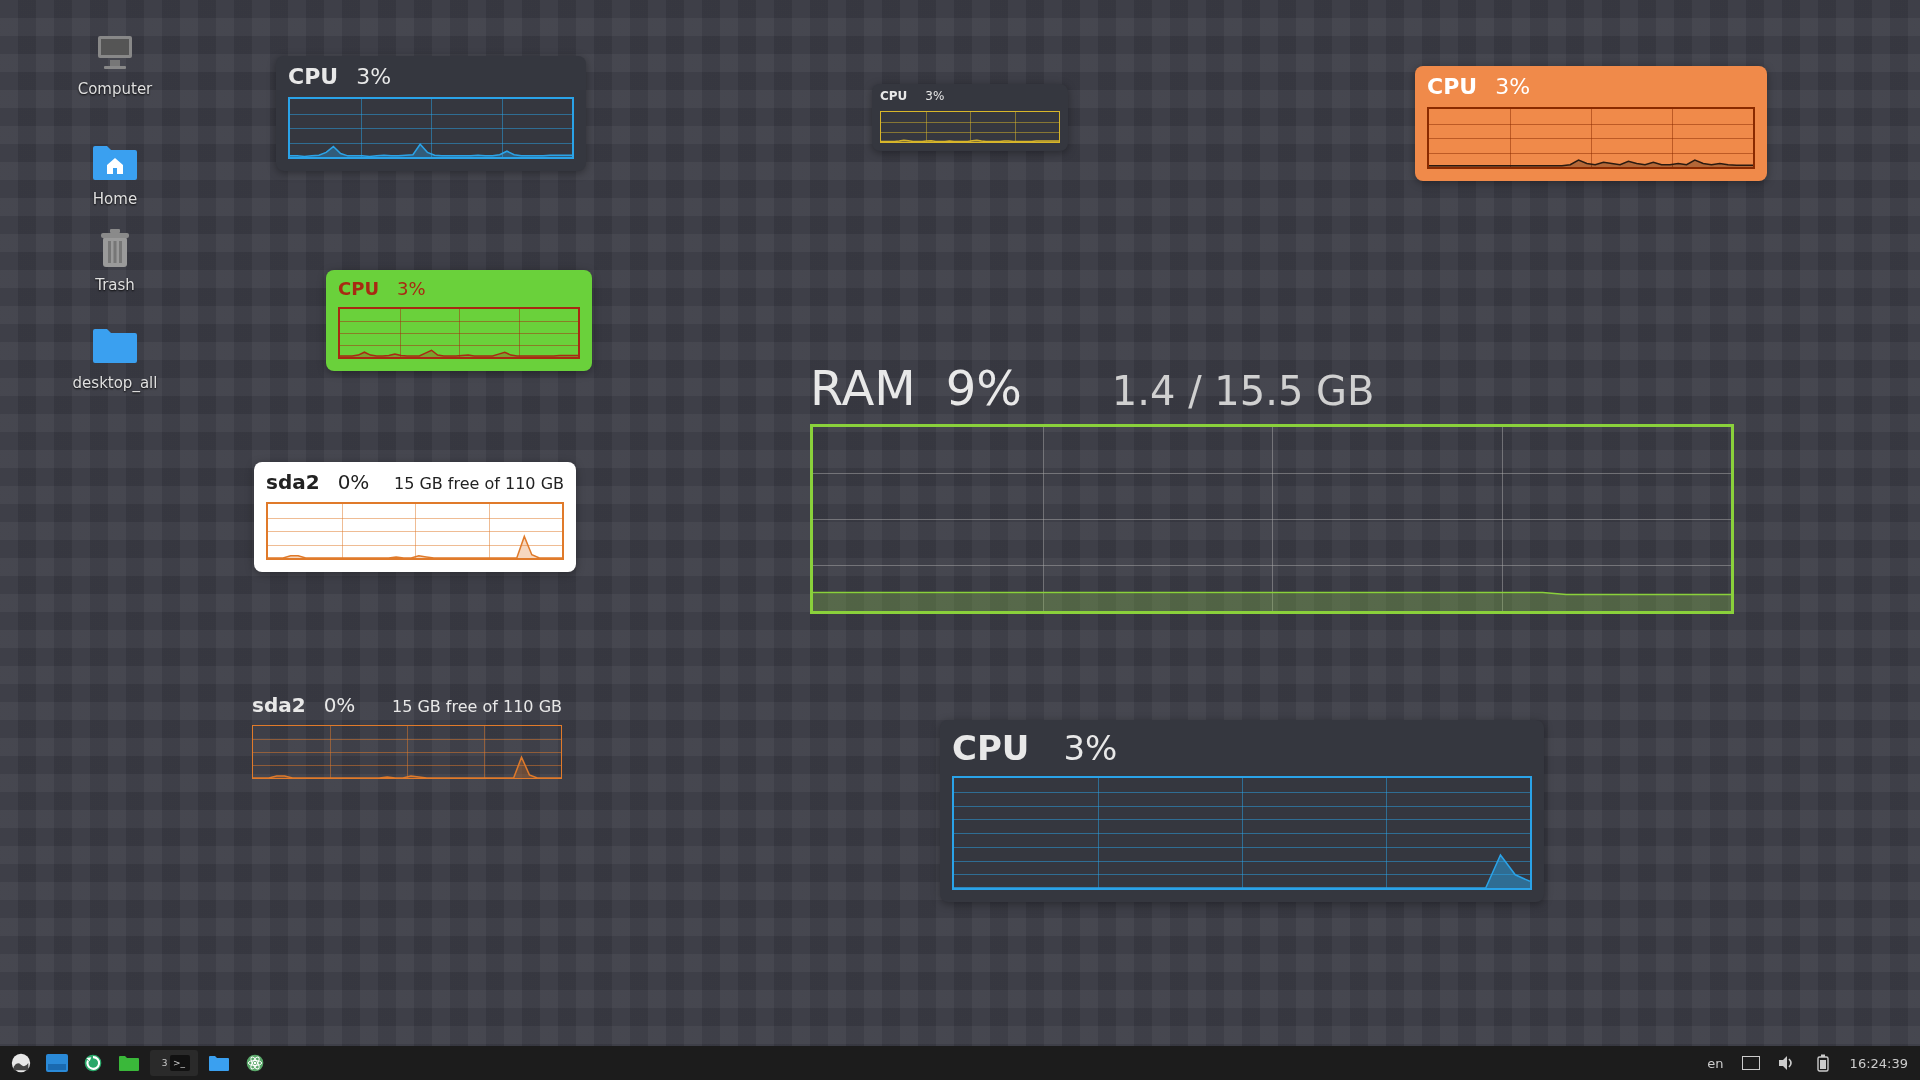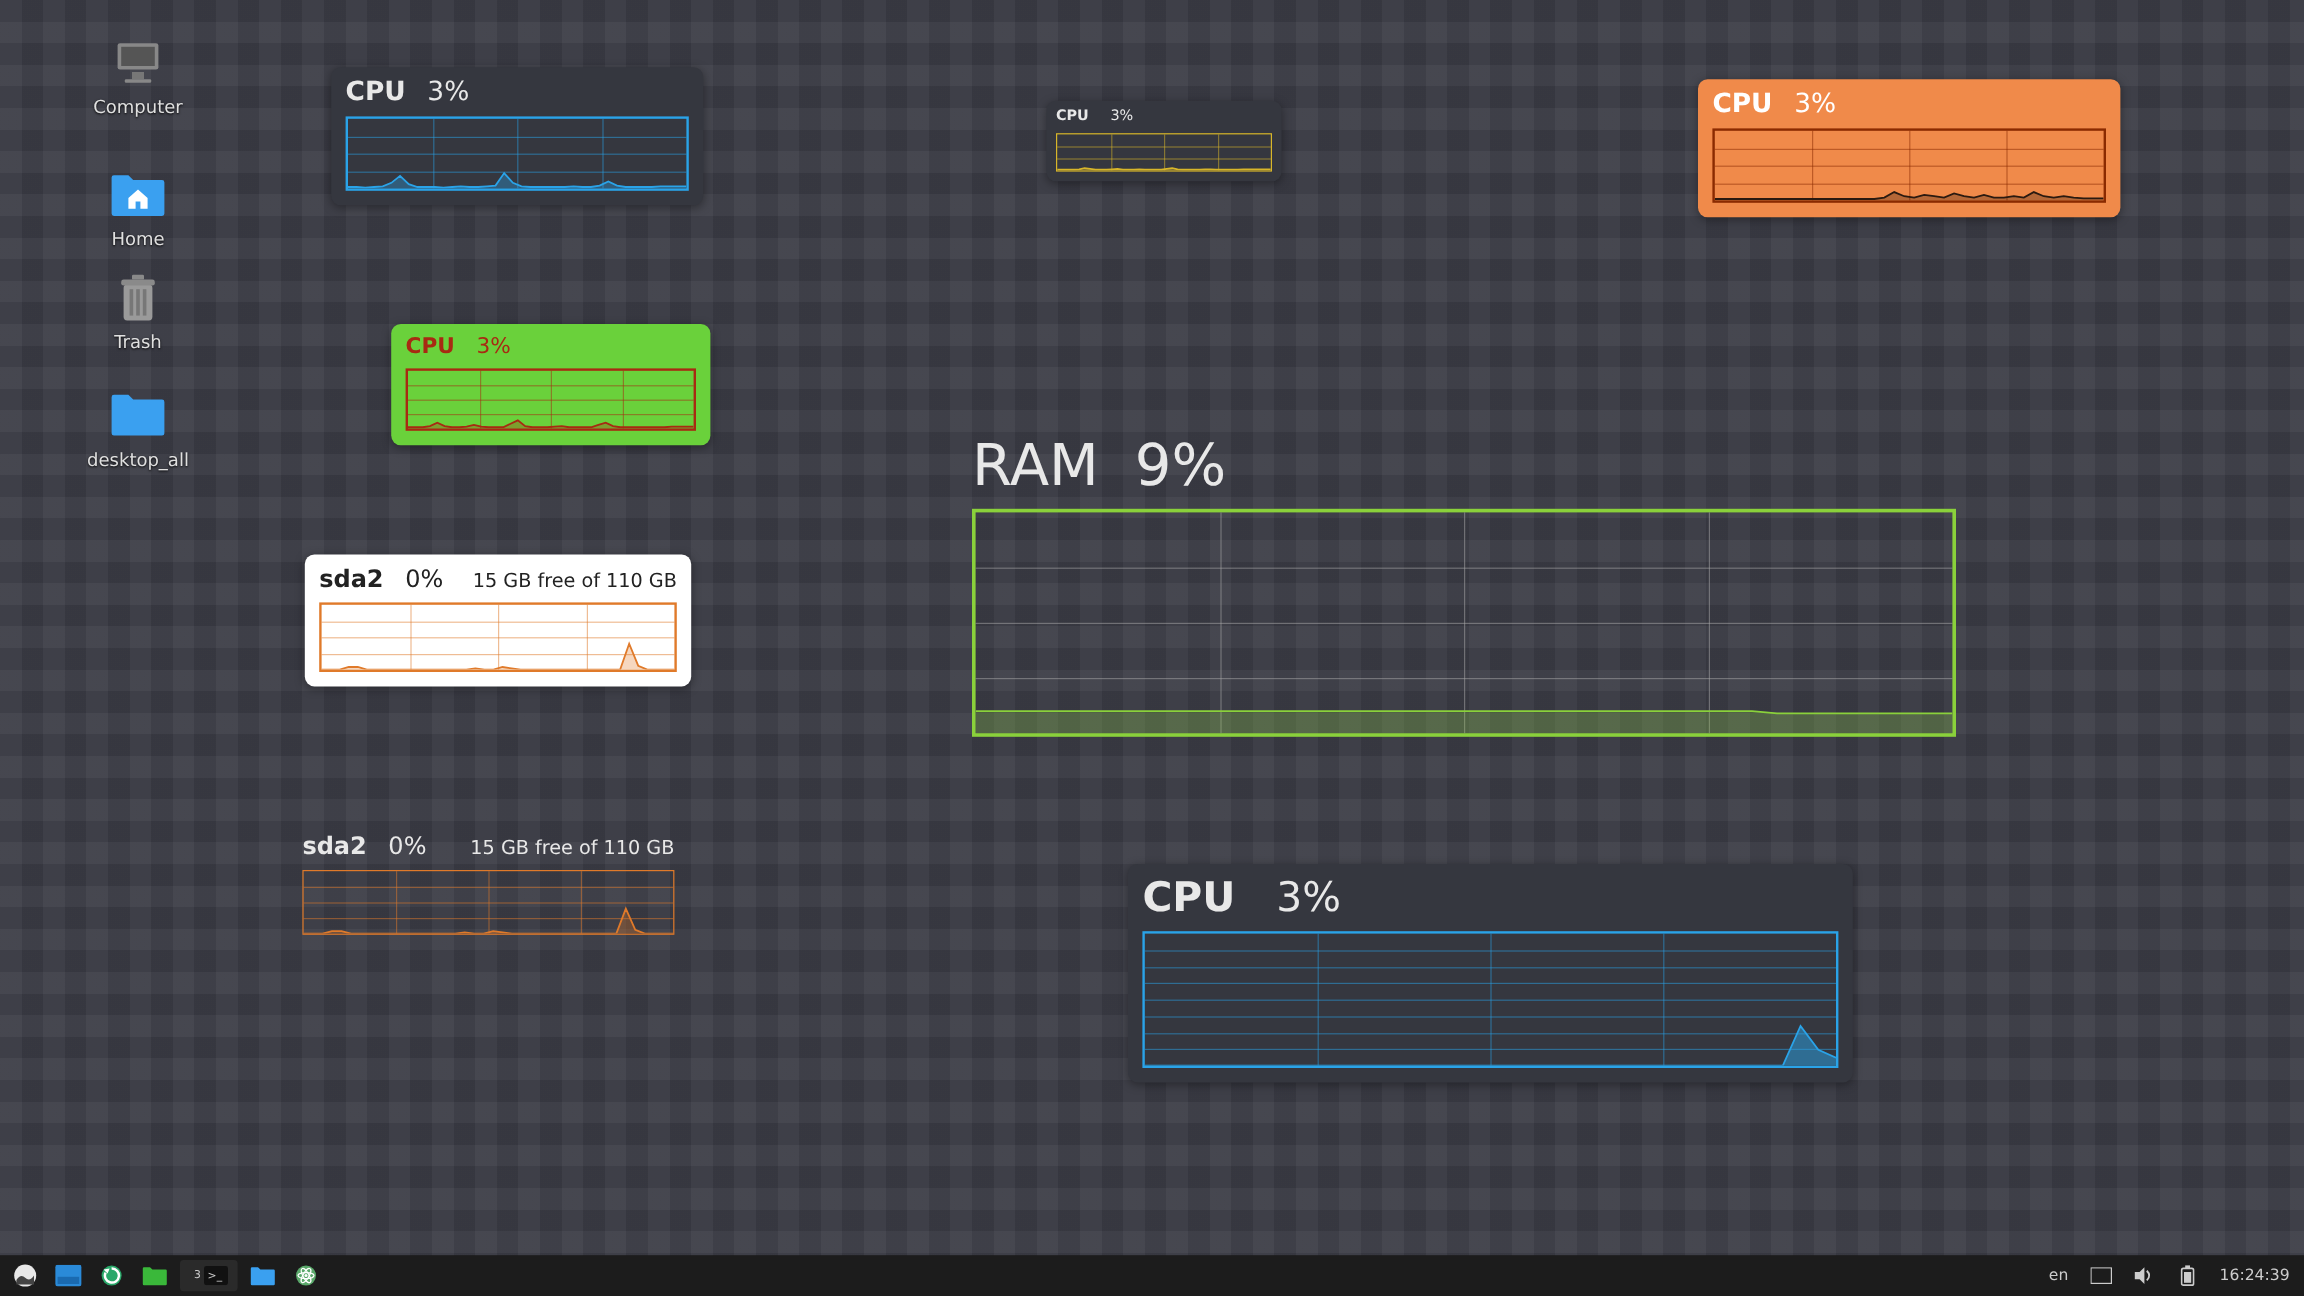--- a/index.html
+++ b/index.html
@@ -240,24 +240,25 @@
       <div class="gridv" style="left: 25%;"></div>
       <div class="gridv" style="left: 50%;"></div>
       <div class="gridv" style="left: 75%;"></div>
       <svg viewBox="0 0 100 100" preserveAspectRatio="none">
         <path d="M0.00 100.00 L2.56 100.00 L5.13 100.00 L7.69 96.00 L10.26 96.00 L12.82 100.00 L15.38 100.00 L17.95 100.00 L20.51 100.00 L23.08 100.00 L25.64 100.00 L28.21 100.00 L30.77 100.00 L33.33 100.00 L35.90 100.00 L38.46 100.00 L41.03 100.00 L43.59 98.00 L46.15 100.00 L48.72 100.00 L51.28 96.00 L53.85 98.00 L56.41 100.00 L58.97 100.00 L61.54 100.00 L64.10 100.00 L66.67 100.00 L69.23 100.00 L71.79 100.00 L74.36 100.00 L76.92 100.00 L79.49 100.00 L82.05 100.00 L84.62 100.00 L87.18 60.00 L89.74 94.00 L92.31 100.00 L94.87 100.00 L97.44 100.00 L100.00 100.00 L 100 100 L 0 100 Z" fill="rgba(224,122,42,0.3)" stroke="none"></path>
         <path d="M0.00 100.00 L2.56 100.00 L5.13 100.00 L7.69 96.00 L10.26 96.00 L12.82 100.00 L15.38 100.00 L17.95 100.00 L20.51 100.00 L23.08 100.00 L25.64 100.00 L28.21 100.00 L30.77 100.00 L33.33 100.00 L35.90 100.00 L38.46 100.00 L41.03 100.00 L43.59 98.00 L46.15 100.00 L48.72 100.00 L51.28 96.00 L53.85 98.00 L56.41 100.00 L58.97 100.00 L61.54 100.00 L64.10 100.00 L66.67 100.00 L69.23 100.00 L71.79 100.00 L74.36 100.00 L76.92 100.00 L79.49 100.00 L82.05 100.00 L84.62 100.00 L87.18 60.00 L89.74 94.00 L92.31 100.00 L94.87 100.00 L97.44 100.00 L100.00 100.00 " fill="none" stroke="#e07a2a" stroke-width="1.5" vector-effect="non-scaling-stroke"></path>
       </svg>
     </div>
 </div>
 
-<div class="widget wg-ram" style="left:810px; top:360px; width:820px; padding:0; box-shadow:none;">
+<div class="widget wg-ram" style="left:810px; top:360px; width:924px; padding:0; box-shadow:none;">
   <div class="hdr" style="gap:30px;">
     <span class="t1" style="font-size:48px;font-weight:400">RAM</span>
     <span class="t2" style="font-size:48px;font-weight:400">9%</span>
+    <span class="t3" style="font-size:40px;margin-left:60px;color:#d0d0d0">1.4 / 15.5 GB</span>
   </div>
   <div class="chart" style="height:190px; border-width:3px;">
       <div class="gridh" style="top: 25%;"></div>
       <div class="gridh" style="top: 50%;"></div>
       <div class="gridh" style="top: 75%;"></div>
       <div class="gridv" style="left: 25%;"></div>
       <div class="gridv" style="left: 50%;"></div>
       <div class="gridv" style="left: 75%;"></div>
       <svg viewBox="0 0 100 100" preserveAspectRatio="none">
         <path d="M0.00 90.00 L2.56 90.00 L5.13 90.00 L7.69 90.00 L10.26 90.00 L12.82 90.00 L15.38 90.00 L17.95 90.00 L20.51 90.00 L23.08 90.00 L25.64 90.00 L28.21 90.00 L30.77 90.00 L33.33 90.00 L35.90 90.00 L38.46 90.00 L41.03 90.00 L43.59 90.00 L46.15 90.00 L48.72 90.00 L51.28 90.00 L53.85 90.00 L56.41 90.00 L58.97 90.00 L61.54 90.00 L64.10 90.00 L66.67 90.00 L69.23 90.00 L71.79 90.00 L74.36 90.00 L76.92 90.00 L79.49 90.00 L82.05 91.00 L84.62 91.00 L87.18 91.00 L89.74 91.00 L92.31 91.00 L94.87 91.00 L97.44 91.00 L100.00 91.00 L 100 100 L 0 100 Z" fill="rgba(138,209,59,0.25)" stroke="none"></path>

